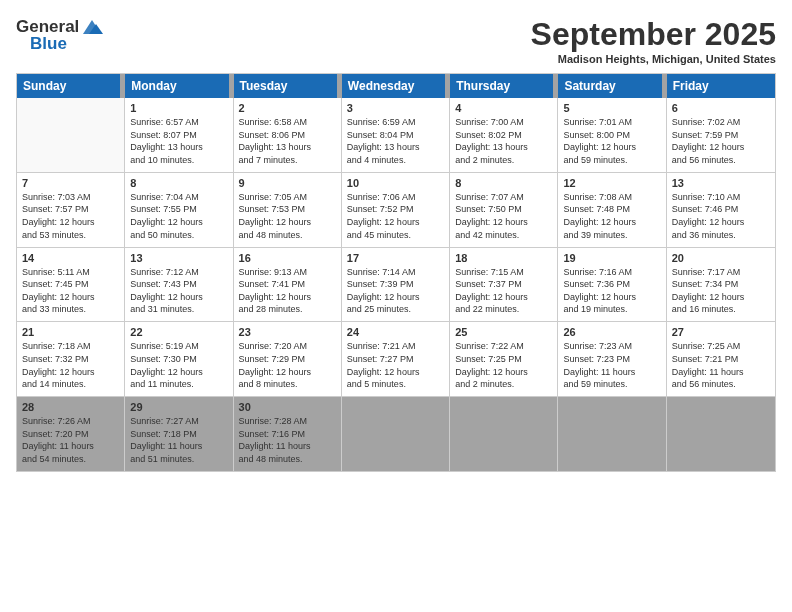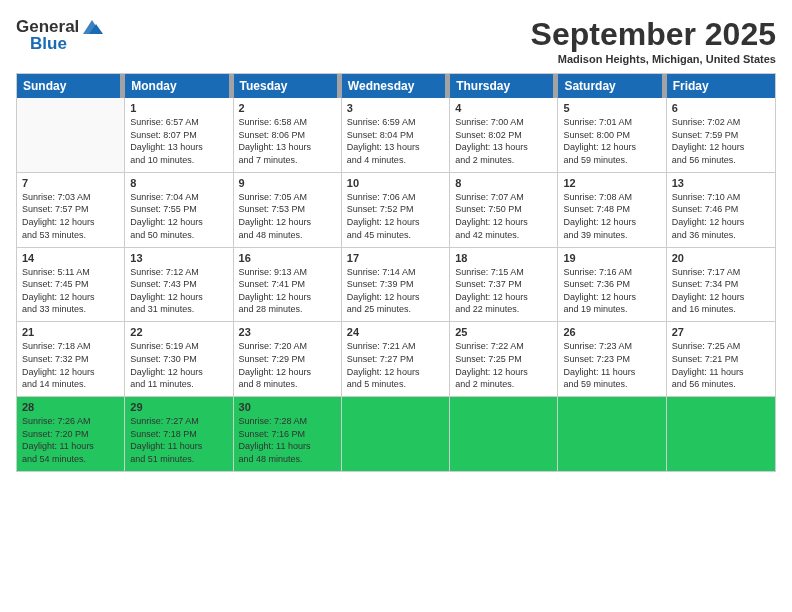--- a/index.html
+++ b/index.html
@@ -99,21 +99,21 @@
       font-weight: bold;
       color: #333;
       margin-bottom: 2px;
     }
     .cell-info {
       font-size: 9px;
       color: #333;
       line-height: 1.4;
     }
     .last-row .cal-cell {
-      background: #22c55e;
+      background: #a3a3a3;
     }
   </style>
 </head>
 <body>
 
 <div class="page">
   <div class="header">
     <div class="logo">
       <div class="logo-text">
         <span style="font-size:17px;font-weight:bold;color:#333;">General</span>

